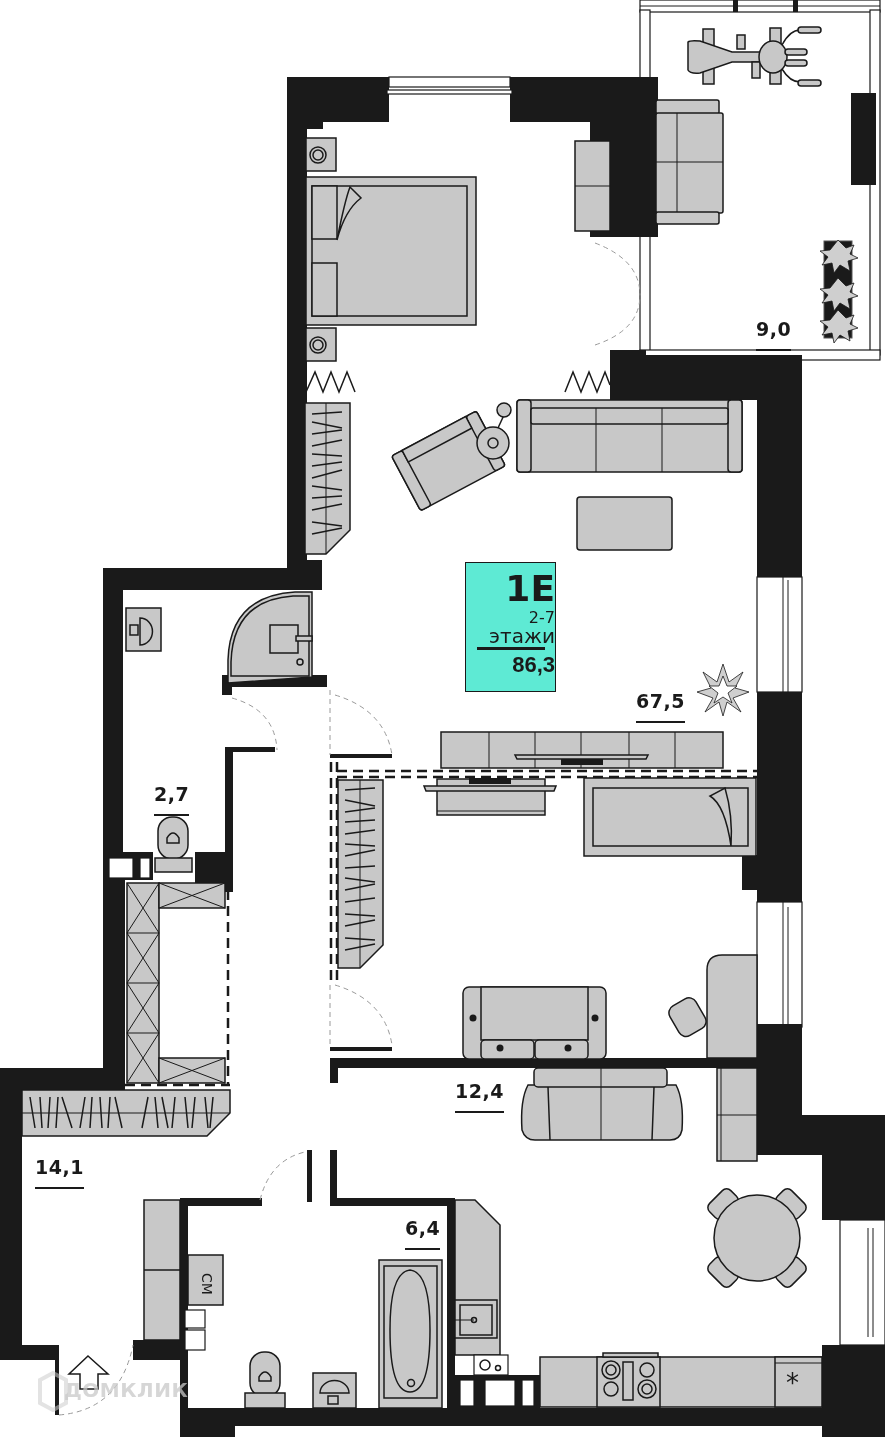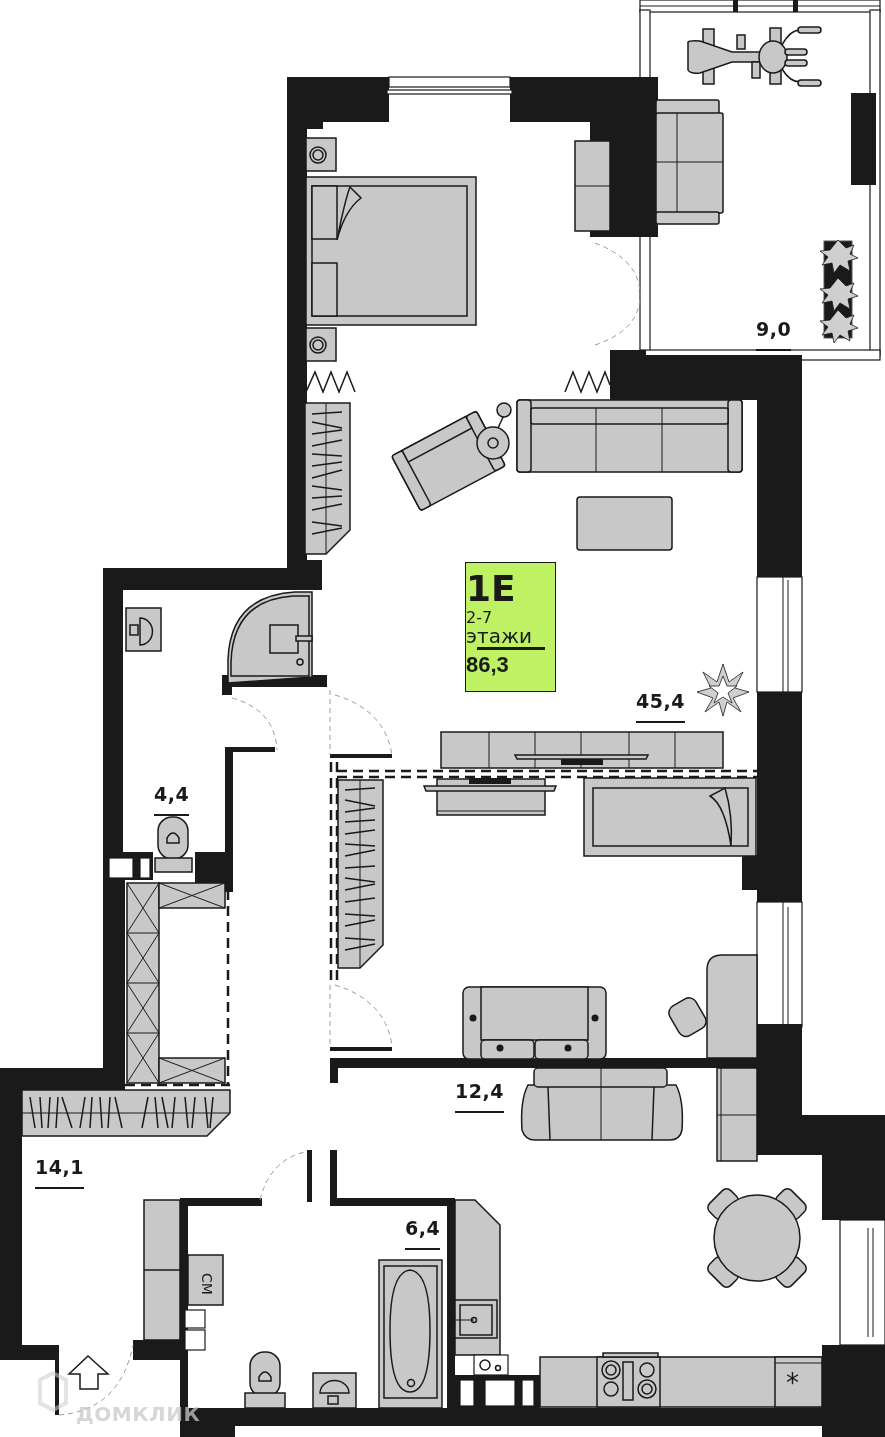--- a/index.html
+++ b/index.html
@@ -10,21 +10,21 @@
   .furn { fill: #c8c8c8; stroke: #1a1a1a; stroke-width: 1.5; }
   .line { fill: none; stroke: #1a1a1a; stroke-width: 1.5; }
   .thin { fill: none; stroke: #1a1a1a; stroke-width: 1; }
   .door { fill: none; stroke: #9a9a9a; stroke-width: 1; stroke-dasharray: 5 4; }
   .dash { fill: none; stroke: #1a1a1a; stroke-width: 2.5; stroke-dasharray: 10 6; }
   .win { fill: #ffffff; stroke: #1a1a1a; stroke-width: 1.2; }
   .area-label { position: absolute; font-family: "DejaVu Sans", sans-serif; font-weight: bold;
                 font-size: 19px; color: #1a1a1a; border-bottom: 2px solid #1a1a1a; line-height: 22px;
                 padding-bottom: 9px; letter-spacing: 0.5px; }
   .apt-box { position: absolute; left: 465px; top: 562px; width: 91px; height: 130px;
-             border: 1.5px solid #1a1a1a; background: #bef264; text-align: left; box-sizing: border-box; }
+             border: 1.5px solid #1a1a1a; background: #5eead4; text-align: right; box-sizing: border-box; }
   .apt-code { font-family: "DejaVu Sans", sans-serif; font-weight: bold; font-size: 36px; line-height: 40px; margin-top: 6px; color:#1a1a1a; }
   .apt-floors { font-size: 16px; line-height: 18px; color: #1a1a1a; }
   .apt-floors-label { font-size: 20px; line-height: 18px; color: #1a1a1a; }
   .apt-sep { width: 68px; height: 3px; background: #1a1a1a; margin: 2px auto 2px; }
   .apt-total { font-family: Liberation Sans, sans-serif; font-weight: bold; font-size: 22px; line-height: 26px; color: #1a1a1a; }
   .watermark { position: absolute; left: 42px; top: 1378px; font-family: "DejaVu Sans", sans-serif; font-weight: bold;
                font-size: 20px; color: rgba(200,200,200,0.75); letter-spacing: 0.5px; }
   .cm-label { position: absolute; left: 192px; top: 1270px; width: 30px; height: 28px; font-size: 14px;
               color: #1a1a1a; transform: rotate(90deg); text-align: center; line-height: 28px; }
   .fridge-mark { position: absolute; left: 786px; top: 1370px; font-size: 26px; color: #1a1a1a; line-height: 26px; }
@@ -374,29 +374,29 @@
   <g>
     <path d="M88 1356 L108 1374 L98 1374 L98 1389 L80 1389 L80 1374 L69 1374 Z" fill="#fff" stroke="#1a1a1a" stroke-width="1.5"></path>
   </g>
 
   <g opacity="0.55">
     <path d="M40 1380 L53 1373 L66 1380 L66 1403 L53 1410 L40 1403 Z" fill="none" stroke="#cccccc" stroke-width="4"></path>
   </g>
 </svg>
 
 <div class="area-label" style="left:756px; top:318px;">9,0</div>
-<div class="area-label" style="left:636px; top:690px;">45,4</div>
-<div class="area-label" style="left:154px; top:783px;">4,4</div>
+<div class="area-label" style="left:636px; top:690px;">67,5</div>
+<div class="area-label" style="left:154px; top:783px;">2,7</div>
 <div class="area-label" style="left:455px; top:1080px;">12,4</div>
 <div class="area-label" style="left:35px; top:1156px;">14,1</div>
 <div class="area-label" style="left:396px; top:1217px;margin-left:9px;">6,4</div>
 
 <div class="apt-box">
   <div class="apt-code">1E</div>
   <div class="apt-floors">2-7</div>
   <div class="apt-floors-label">этажи</div>
   <div class="apt-sep"></div>
   <div class="apt-total">86,3</div>
 </div>
 
 <div class="cm-label">СМ</div>
 <div class="fridge-mark">*</div>
-<div class="watermark" style="left:76px;margin-top:24px;">ДОМКЛИК</div>
+<div class="watermark" style="left:64px;">ДОМКЛИК</div>
 
 </body></html>

